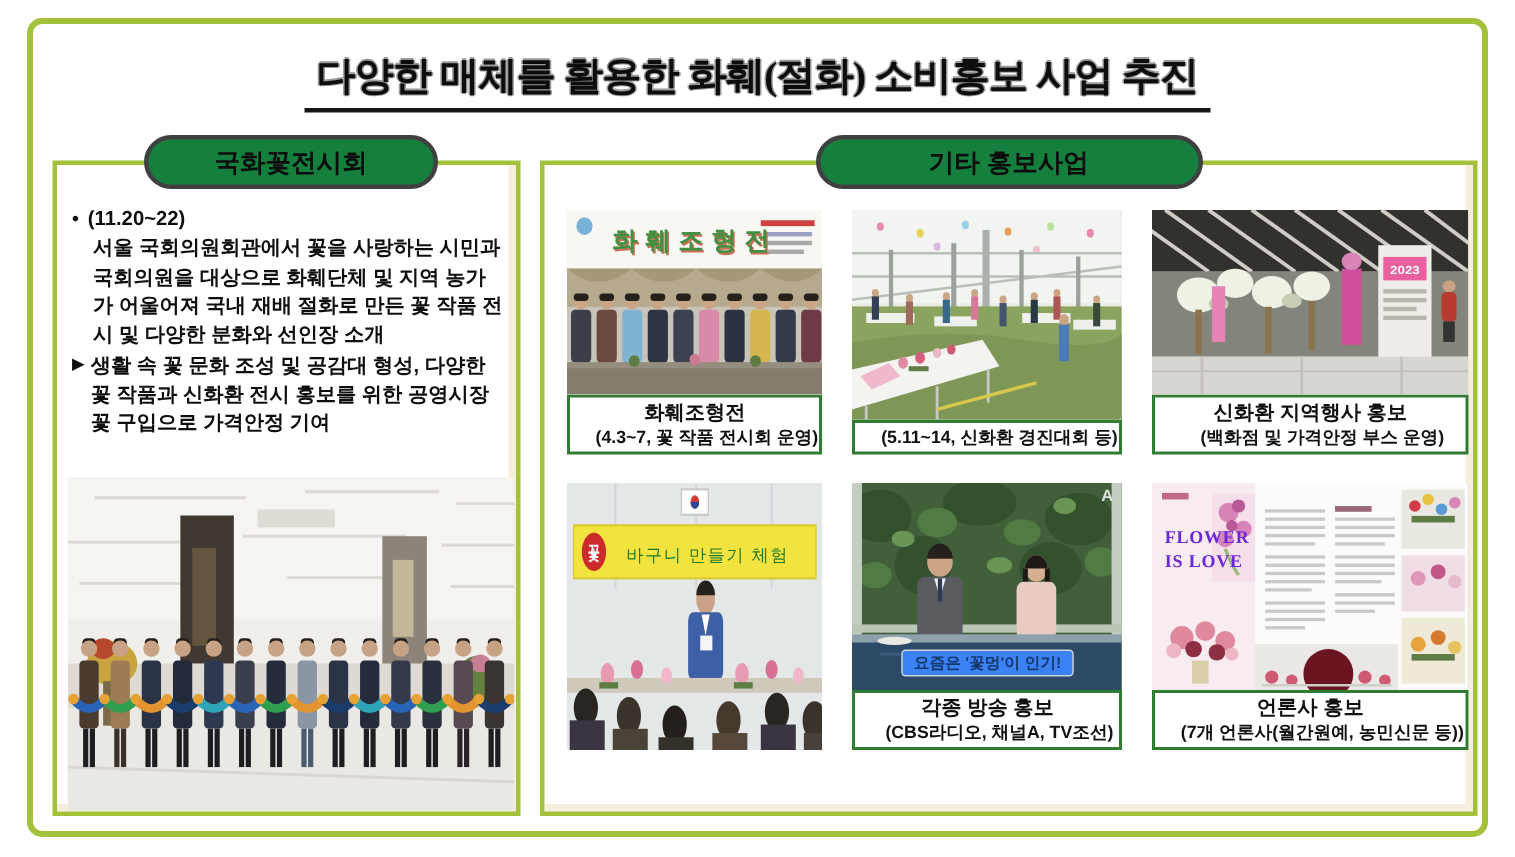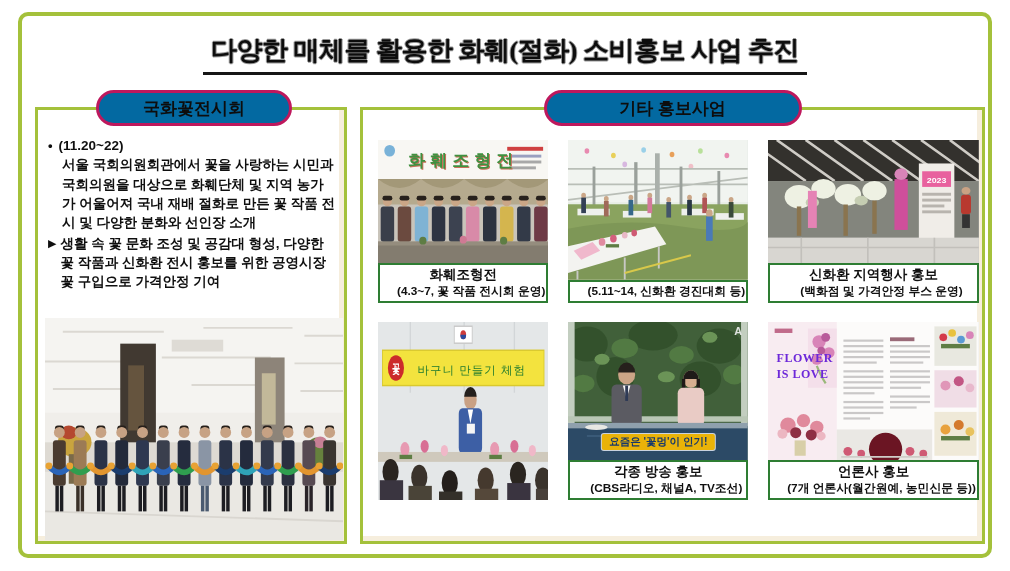--- a/index.html
+++ b/index.html
@@ -9,21 +9,21 @@
   .frame { position:absolute; left:18px; top:12px; width:974px; height:546px; border:4px solid #a4c13b; border-radius:10px; }
   .title-wrap { position:absolute; top:33px; left:0; width:100%; text-align:center; z-index:2;font-family:Liberation Serif, serif; }
   .title-wrap span {
     display:inline-block; font-size:26px; font-weight:800; letter-spacing:-0.5px; color:#0d0d0d;
     border-bottom:3px solid #161616; padding:0 8px 4px;
     text-shadow:1px 0 0 #9a9a9a,-1px 0 0 #9a9a9a,0 1px 0 #9a9a9a,0 -1px 0 #9a9a9a;
   }
   .panel { position:absolute; top:107px; background:#fff; border:3px solid #a4c13b; box-shadow: inset -5px -5px 0 #f6eedd; }
   .left-panel { left:35px; width:312px; height:437px; }
   .right-panel { left:360px; width:625px; height:437px; }
-  .pill { position:absolute; top:-20px; height:36px; background:#0369a1; border:3px solid #be185d; border-radius:18px;
+  .pill { position:absolute; top:-20px; height:36px; background:#15803d; border:3px solid #404040; border-radius:18px;
           display:flex; align-items:center; justify-content:center; font-weight:800; font-size:17px; color:#0d0d0d; z-index:3; }
   .left-panel .pill { left:58px; width:196px; }
   .right-panel .pill { left:50%; transform:translateX(-50%); width:258px; }
   .left-body { padding:26px 8px 0 10px; font-weight:700; font-size:13.5px; line-height:1.42; color:#0f0f0f; }
   .bullet-row { display:flex; gap:6px; align-items:baseline; }
   .bullet-mark { font-size:13px; }
   .bullet-desc { padding-left:14px; }
   .arrow-row { display:flex; gap:4px; margin-top:2px; }
   .arrow-mark { flex:0 0 auto; font-size:11px; padding-top:2px; }
   .left-photo { position:absolute; left:7px; top:208px; width:298px; height:222px; overflow:hidden; }
@@ -33,21 +33,21 @@
   .card { display:flex; flex-direction:column; }
   .photo { position:relative; flex:1 1 auto; overflow:hidden; background:#ddd; }
   .caption { border:2.5px solid #2e7d33; background:#fff; text-align:center; padding:2px 1px 3px; }
   .cap-title { font-size:13.5px; font-weight:800; line-height:1.22; }
   .cap-sub { font-size:11.8px; font-weight:700; line-height:1.22; white-space:nowrap;margin-left:16px; }
   
   .p1-banner { position:absolute; top:3%; left:8%; right:8%; height:27%; display:flex; align-items:center; justify-content:center;
                font-size:17px; font-weight:800; color:#3f9140; letter-spacing:5px; text-shadow:1px 1px 0 #c8705a; }
   .p4-banner { position:absolute; top:17%; left:15%; width:80%; height:20%; display:flex; align-items:center; justify-content:center;
                font-size:11.5px; font-weight:400; color:#1f7a2e; letter-spacing:1px; white-space:nowrap; }
-  .p5-caption { position:absolute; bottom:7%; left:50%; transform:translateX(-50%); background:#eab308; border-radius:2px;
+  .p5-caption { position:absolute; bottom:7%; left:50%; transform:translateX(-50%); background:#3b82f6; border-radius:2px;
                 padding:1px 7px; font-size:10.5px; font-weight:800; color:#17386b; white-space:nowrap;
                 box-shadow:0 0 0 1px #c9d2de; }
   .p5-logo { position:absolute; top:3px; right:6px; font-size:11px; font-weight:800; color:#dfe3df; }
   .p6-headline { position:absolute; top:20%; left:4%; width:32%; font-family:"Liberation Serif","DejaVu Serif",serif;
                  font-size:12px; font-weight:700; color:#6d28d9; line-height:1.35; letter-spacing:0.5px; }
 </style>
 </head>
 <body>
 
 <div class="stage">

